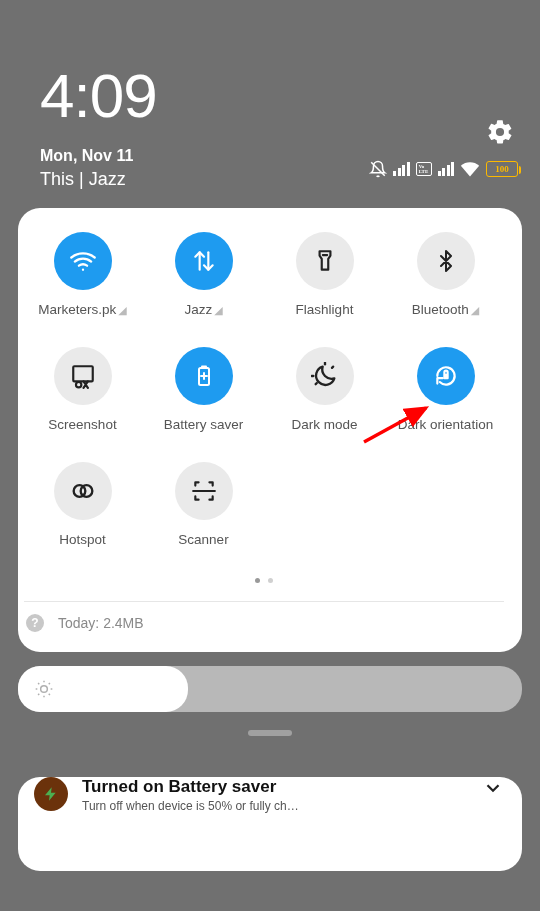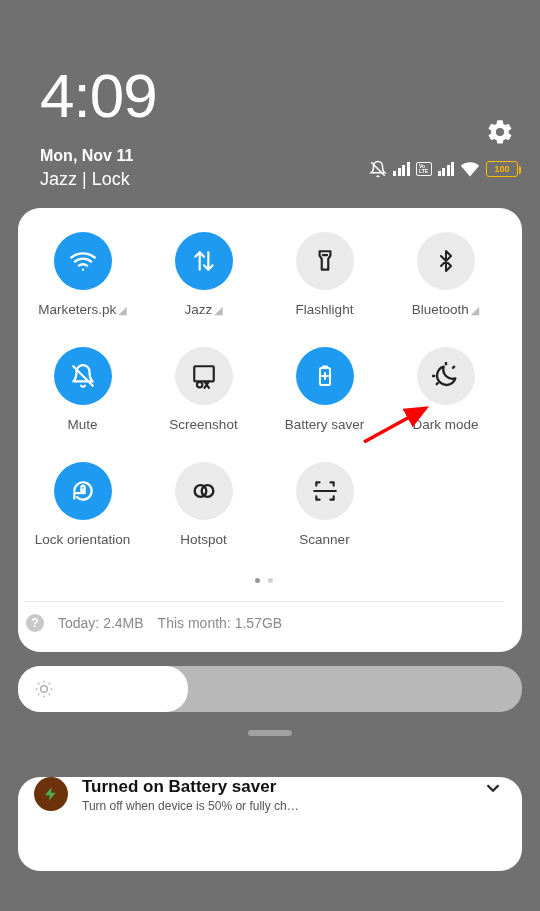--- a/index.html
+++ b/index.html
@@ -14,21 +14,21 @@
   .header { padding: 60px 28px 0 40px; color: #fff; position: relative; }
   .clock { font-size: 62px; font-weight: 300; letter-spacing: -1px; }
   .date { font-size: 16px; font-weight: 700; margin-top: 16px; }
   .carrier { font-size: 18px; font-weight: 400; margin-top: 4px; }
   .gear {
     position: absolute; right: 26px; top: 118px;
     width: 28px; height: 28px; cursor: pointer;
   }
   .status-icons {
     position: absolute; right: 22px; top: 160px;
-    display: flex; align-items: center; gap: 6px;
+    display: flex; align-items: center; gap: 6px; font-family: Liberation Serif, serif;
   }
   .status-icons svg, .status-icons .sig, .status-icons .wifi-ic, .status-icons .batt { flex: 0 0 auto; }
   .sig { display:flex; align-items:flex-end; gap:1.5px; }
   .sig span{ width:3px; background:#fff; display:block; }
   .sig span:nth-child(1){height:5px}.sig span:nth-child(2){height:8px}
   .sig span:nth-child(3){height:11px}.sig span:nth-child(4){height:14px}
   .lte-box{
     width:16px;height:14px;border:1.5px solid #fff;border-radius:2px;
     font-size:7px;font-weight:700;color:#fff;display:flex;align-items:center;justify-content:center;
     line-height:1;
@@ -96,21 +96,21 @@
   .chev{ flex:0 0 auto; }
 
   .arrow-annot{ position:absolute; pointer-events:none; }
 </style>
 </head>
 <body>
 
 <div class="header">
   <div class="clock">4:09</div>
   <div class="date">Mon, Nov 11</div>
-  <div class="carrier">Jazz | Lock</div>
+  <div class="carrier">This | Jazz</div>
   <div class="gear">
     <svg viewBox="0 0 24 24" width="28" height="28" fill="#fff">
         <path d="M19.4 13a7.5 7.5 0 0 0 .1-1 7.5 7.5 0 0 0-.1-1l2.1-1.6a.5.5 0 0 0 .1-.7l-2-3.4a.5.5 0 0 0-.6-.2l-2.5 1a7.3 7.3 0 0 0-1.7-1l-.4-2.6A.5.5 0 0 0 14 2h-4a.5.5 0 0 0-.5.4l-.4 2.6a7.3 7.3 0 0 0-1.7 1l-2.5-1a.5.5 0 0 0-.6.2l-2 3.4a.5.5 0 0 0 .1.7L4.5 11a7.5 7.5 0 0 0 0 2l-2.1 1.6a.5.5 0 0 0-.1.7l2 3.4a.5.5 0 0 0 .6.2l2.5-1a7.3 7.3 0 0 0 1.7 1l.4 2.6a.5.5 0 0 0 .5.4h4a.5.5 0 0 0 .5-.4l.4-2.6a7.3 7.3 0 0 0 1.7-1l2.5 1a.5.5 0 0 0 .6-.2l2-3.4a.5.5 0 0 0-.1-.7ZM12 15.5A3.5 3.5 0 1 1 15.5 12 3.5 3.5 0 0 1 12 15.5Z"></path>
       </svg>
   </div>
   <div class="status-icons">
     <svg width="18" height="18" viewBox="0 0 24 24" fill="none" stroke="#fff" stroke-width="2">
         <path d="M18 8a6 6 0 1 0-12 0c0 7-3 9-3 9h18s-3-2-3-9M13.7 21a2 2 0 0 1-3.4 0"></path>
         <line x1="3" y1="3" x2="21" y2="21"></line>
       </svg>
@@ -173,30 +173,20 @@
       </div>
       <div class="tile">
         <div class="circle off">
           <svg width="24" height="24" viewBox="0 0 24 24" fill="none" stroke="#222" stroke-width="2" stroke-linecap="round" stroke-linejoin="round">
             <path d="M7 7l10 10-5 5V2l5 5L7 17"></path>
           </svg>
         </div>
         <div class="tile-label">Bluetooth<span class="tri">◢</span></div>
       </div>
       <div class="tile">
-        <div class="circle on">
-          <svg width="26" height="26" viewBox="0 0 24 24" fill="none" stroke="#fff" stroke-width="2" stroke-linecap="round" stroke-linejoin="round">
-            <path d="M18 8a6 6 0 1 0-12 0c0 7-3 9-3 9h18s-3-2-3-9"></path>
-            <path d="M13.7 21a2 2 0 0 1-3.4 0"></path>
-            <line x1="3" y1="3" x2="21" y2="21"></line>
-          </svg>
-        </div>
-        <div class="tile-label">Mute</div>
-      </div>
-      <div class="tile">
         <div class="circle off">
           <svg width="26" height="26" viewBox="0 0 24 24" fill="none" stroke="#222" stroke-width="2" stroke-linecap="round" stroke-linejoin="round">
             <rect x="3" y="3" width="18" height="14" rx="1"></rect>
             <circle cx="8" cy="20" r="2.5"></circle>
             <path d="M12.5 17l4 6M16.5 17l-4 6"></path>
           </svg>
         </div>
         <div class="tile-label">Screenshot</div>
       </div>
       <div class="tile">
@@ -224,21 +214,21 @@
       </div>
       <div class="tile">
         <div class="circle on">
           <svg width="26" height="26" viewBox="0 0 24 24" fill="none" stroke="#fff" stroke-width="2" stroke-linecap="round" stroke-linejoin="round">
             <path d="M4 12a8 8 0 1 1 2.3 5.6"></path>
             <polyline points="4 19 4 14 9 14"></polyline>
             <rect x="9.5" y="10" width="5" height="5" rx="1" fill="#fff" stroke="none"></rect>
             <path d="M10.5 10V8.5a1.5 1.5 0 0 1 3 0V10" fill="none"></path>
           </svg>
         </div>
-        <div class="tile-label">Lock orientation</div>
+        <div class="tile-label">Dark orientation</div>
       </div>
       <div class="tile">
         <div class="circle off">
           <svg width="28" height="28" viewBox="0 0 24 24" fill="none" stroke="#222" stroke-width="2" stroke-linecap="round" stroke-linejoin="round">
             <circle cx="9" cy="12" r="5"></circle>
             <circle cx="15" cy="12" r="5"></circle>
           </svg>
         </div>
         <div class="tile-label">Hotspot</div>
       </div>
@@ -252,21 +242,20 @@
         <div class="tile-label">Scanner</div>
       </div>
     </div>
   <div class="dots">
     <span class="dot"></span><span class="dot dim"></span>
   </div>
   <div class="divider"></div>
   <div class="datarow">
     <div class="qmark">?</div>
     <span>Today: 2.4MB</span>
-    <span>This month: 1.57GB</span>
   </div>
 </div>
 
 <div class="bright-track">
   <div class="bright-thumb">
     <svg width="20" height="20" viewBox="0 0 24 24" fill="none" stroke="#b0b0b0" stroke-width="1.8">
       <circle cx="12" cy="12" r="4"></circle>
         <line x1="12" y1="2" x2="12" y2="4"></line>
         <line x1="12" y1="20" x2="12" y2="22"></line>
       <line x1="4.9" y1="4.9" x2="6.3" y2="6.3"></line>

